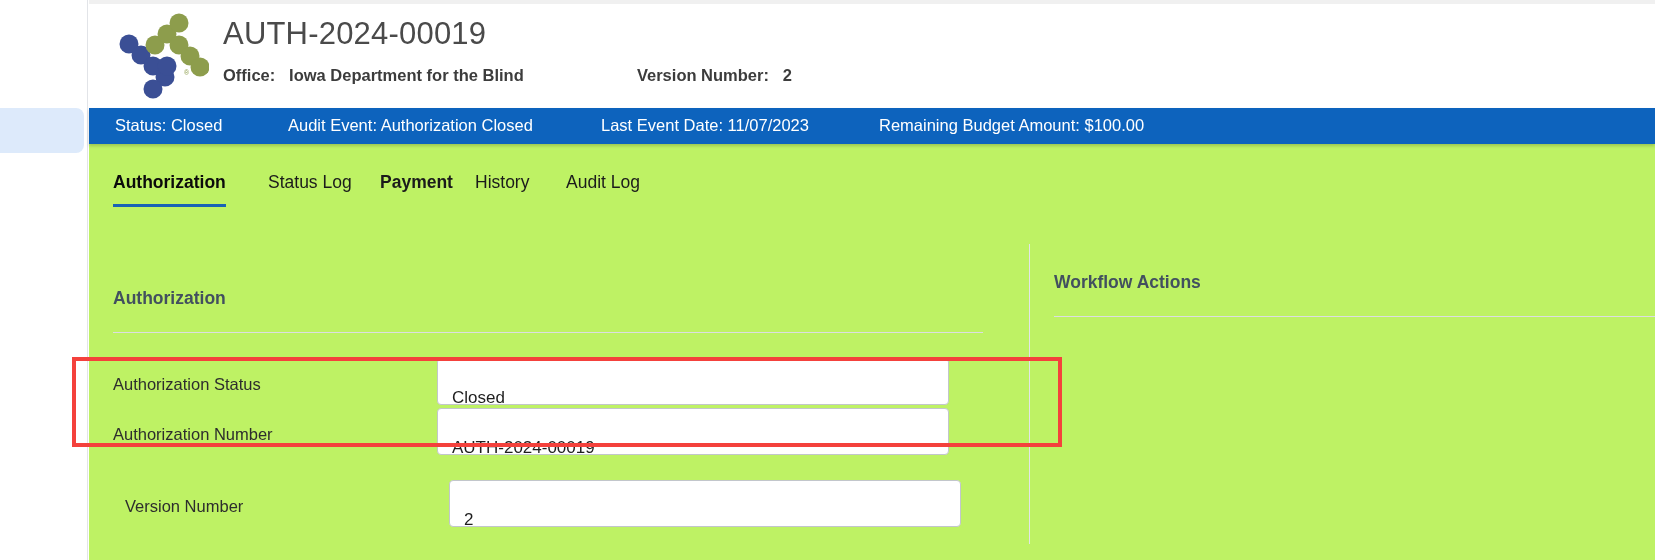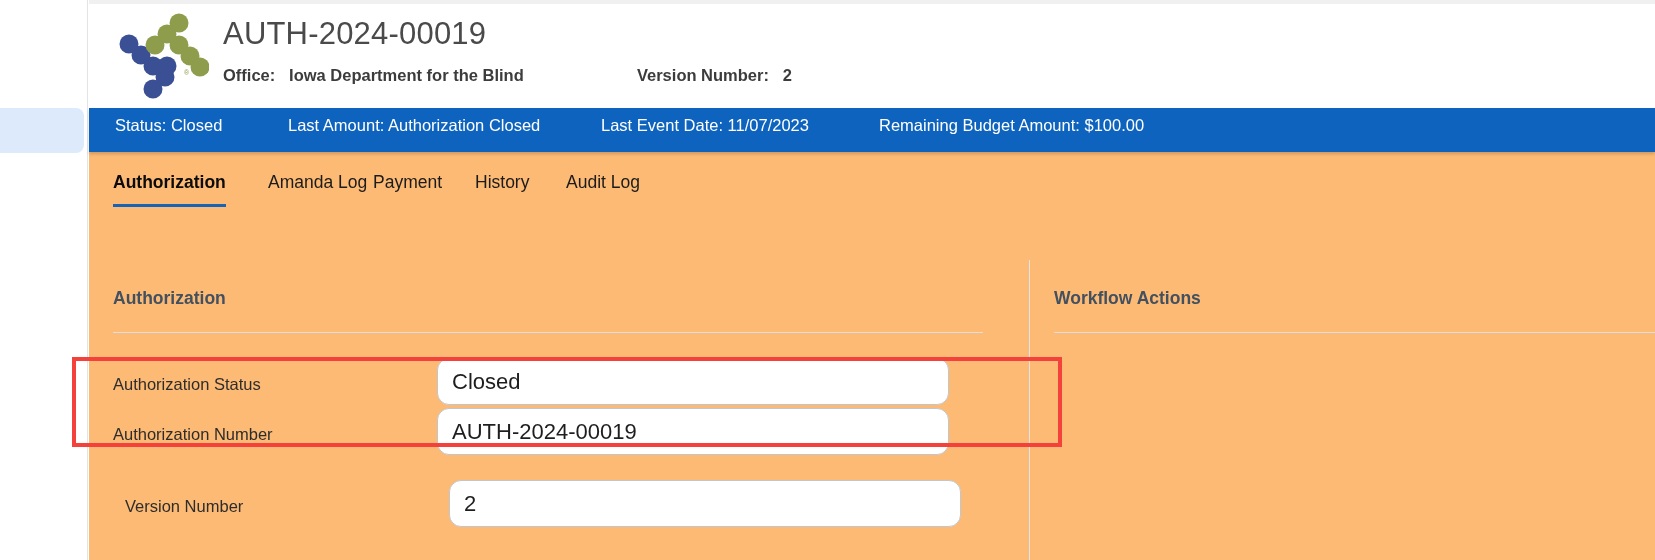--- a/index.html
+++ b/index.html
@@ -32,21 +32,21 @@
     width: 104px; height: 45px;
     background: #ddeafb;
     border-radius: 8px;
   }
 
   
   .content {
     position: absolute;
     left: 89px; top: 0;
     width: 1566px; height: 560px;
-    background: #fdba74;
+    background: #bef264;
   }
 
   
   .top-rule {
     position: absolute;
     left: 0; top: 0;
     width: 100%; height: 4px;
     background: #f0f0f0;
   }
 
@@ -81,21 +81,21 @@
   }
   .rec-meta .lbl { font-weight: bold; margin-top: 8px; }
   .rec-meta .val { font-weight: 700; }
   .rec-meta .gap { display: inline-block; width: 104px; }
 
   
   .status-bar {
     position: absolute;
     left: 0; top: 108px;
     width: 100%;
-    height: 44px;
+    height: 36px;
     background: #0d63bd;
     box-shadow: 0 2px 3px rgba(0,0,0,0.18);
   }
   .status-bar .cell {
     position: absolute;
     top: 8px;
     font-size: 16.5px;
     color: #ffffff;
     white-space: nowrap;
   }
@@ -127,33 +127,33 @@
   .tab.active::after {
     content: "";
     position: absolute;
     left: 0; right: 0;
     bottom: 0;
     height: 3px;
     background: #1763b5;
   }
   .tab.t0 { left: 24px; }
   .tab.t1 { left: 179px; }
-  .tab.t2 { left: 284px; }
+  .tab.t2 { left: 291px; font-weight: bold; }
   .tab.t3 { left: 386px; }
   .tab.t4 { left: 477px; }
 
   
   .panel-left {
     position: absolute;
     left: 0; top: 260px;
     width: 906px;
   }
   .panel-right {
     position: absolute;
-    left: 940px; top: 260px;
+    left: 940px; top: 244px;
     width: 626px;
     border-left: 1px solid #e2e4e8;
     height: 300px;
     text-align: right;
   }
   .section-title {
     position: absolute;
     top: 28px;
     font-size: 17.5px;
     font-weight: bold;
@@ -186,25 +186,25 @@
     color: #2d2d2d;
     white-space: nowrap;
     text-align: right;
   }
   .frow .fctl {
     position: absolute;
     left: 348px; top: 0;
     width: 512px;
     height: 47px;
     border: 1px solid #c2c6cb;
-    border-radius: 12px;
-    background: #ffffff;
-    font-size: 22px;
+    border-radius: 4px;
+    background: #ffffff;
+    font-size: 17px;
     color: #1e1e1e;
-    padding: 0 14px;
+    padding: 16px 14px;
     line-height: 45px;
     overflow: hidden;
     white-space: nowrap;
   }
 
   .r0 { top: 98px; }
   .r1 { top: 148px; }
   .r2 { top: 220px; margin-left: 12px; }
 
   
@@ -291,28 +291,28 @@
         <span class="val">Iowa Department for the Blind</span>
         <span class="gap"></span>
         <span class="lbl">Version Number:</span>
         <span>&nbsp;</span>
         <span class="val">2</span>
       </div>
     </div>
 
     <div class="status-bar">
       <div class="cell c0">Status: Closed</div>
-      <div class="cell c1">Last Amount: Authorization Closed</div>
+      <div class="cell c1">Audit Event: Authorization Closed</div>
       <div class="cell c2">Last Event Date: 11/07/2023</div>
       <div class="cell c3">Remaining Budget Amount: $100.00</div>
     </div>
 
     <div class="tabs">
       <div class="tab t0 active">Authorization</div>
-      <div class="tab t1">Amanda Log</div>
+      <div class="tab t1">Status Log</div>
       <div class="tab t2">Payment</div>
       <div class="tab t3">History</div>
       <div class="tab t4">Audit Log</div>
     </div>
 
     <div class="panel-left">
       <div class="section-title">Authorization</div>
       <div class="section-rule"></div>
 
       <div class="frow r0">

